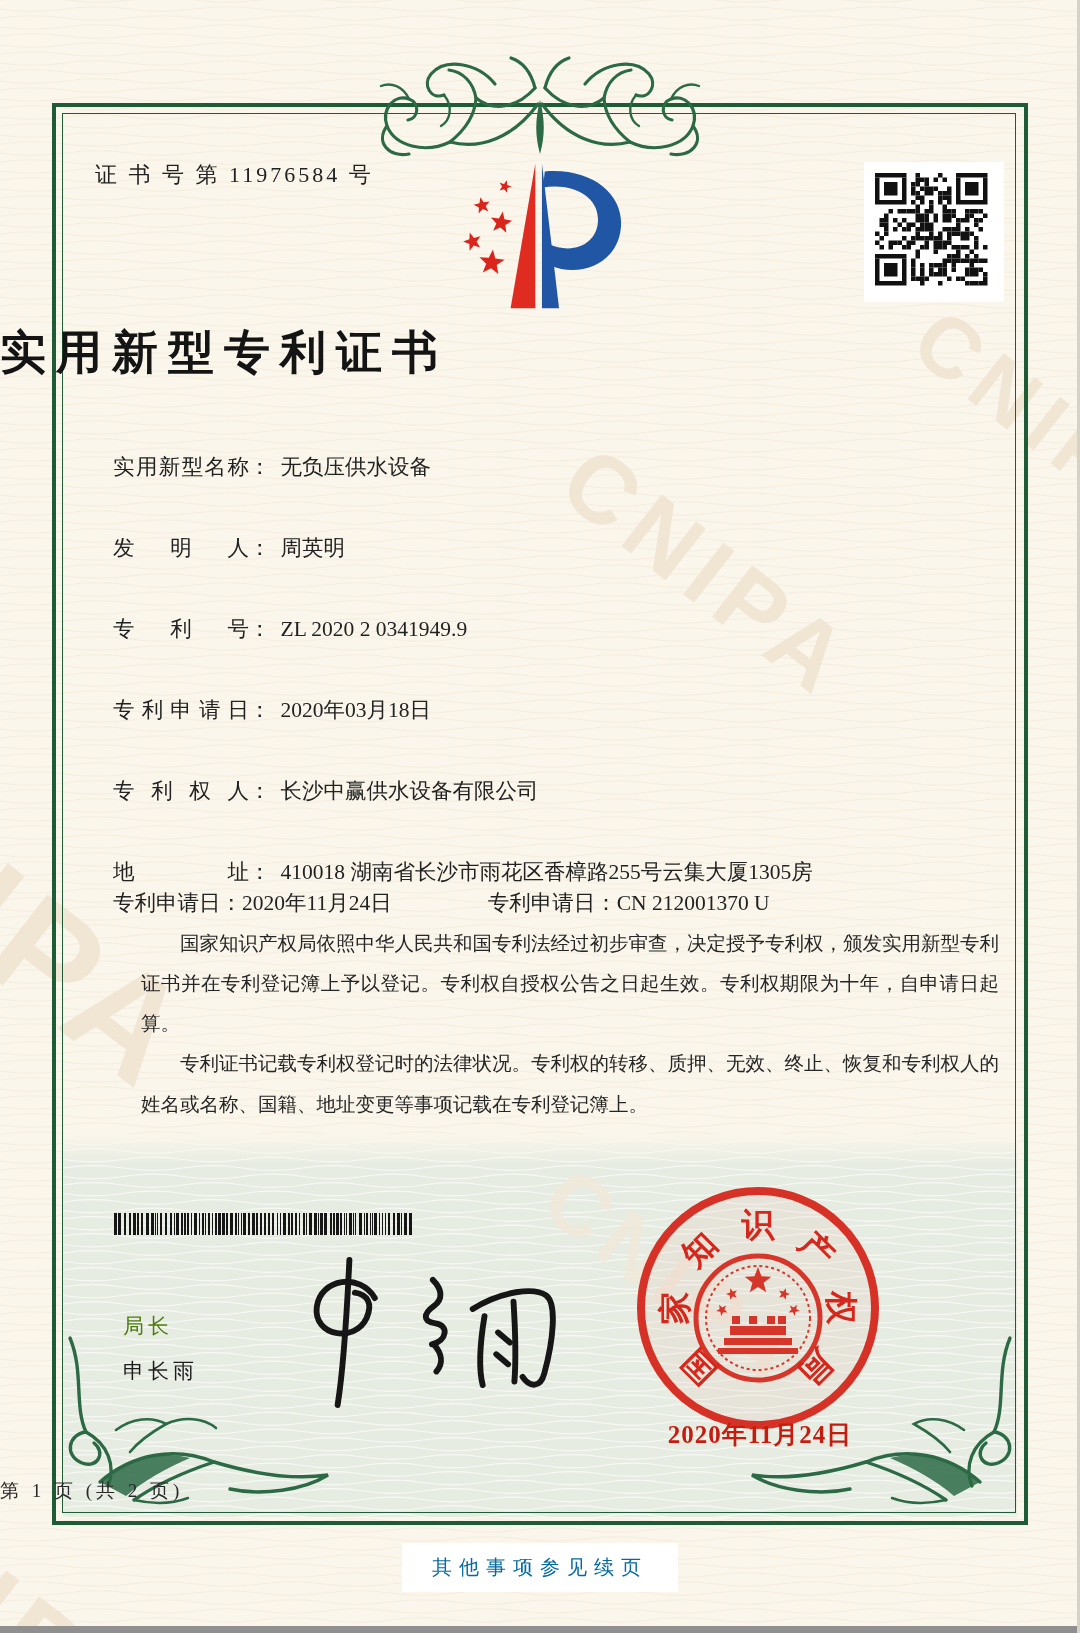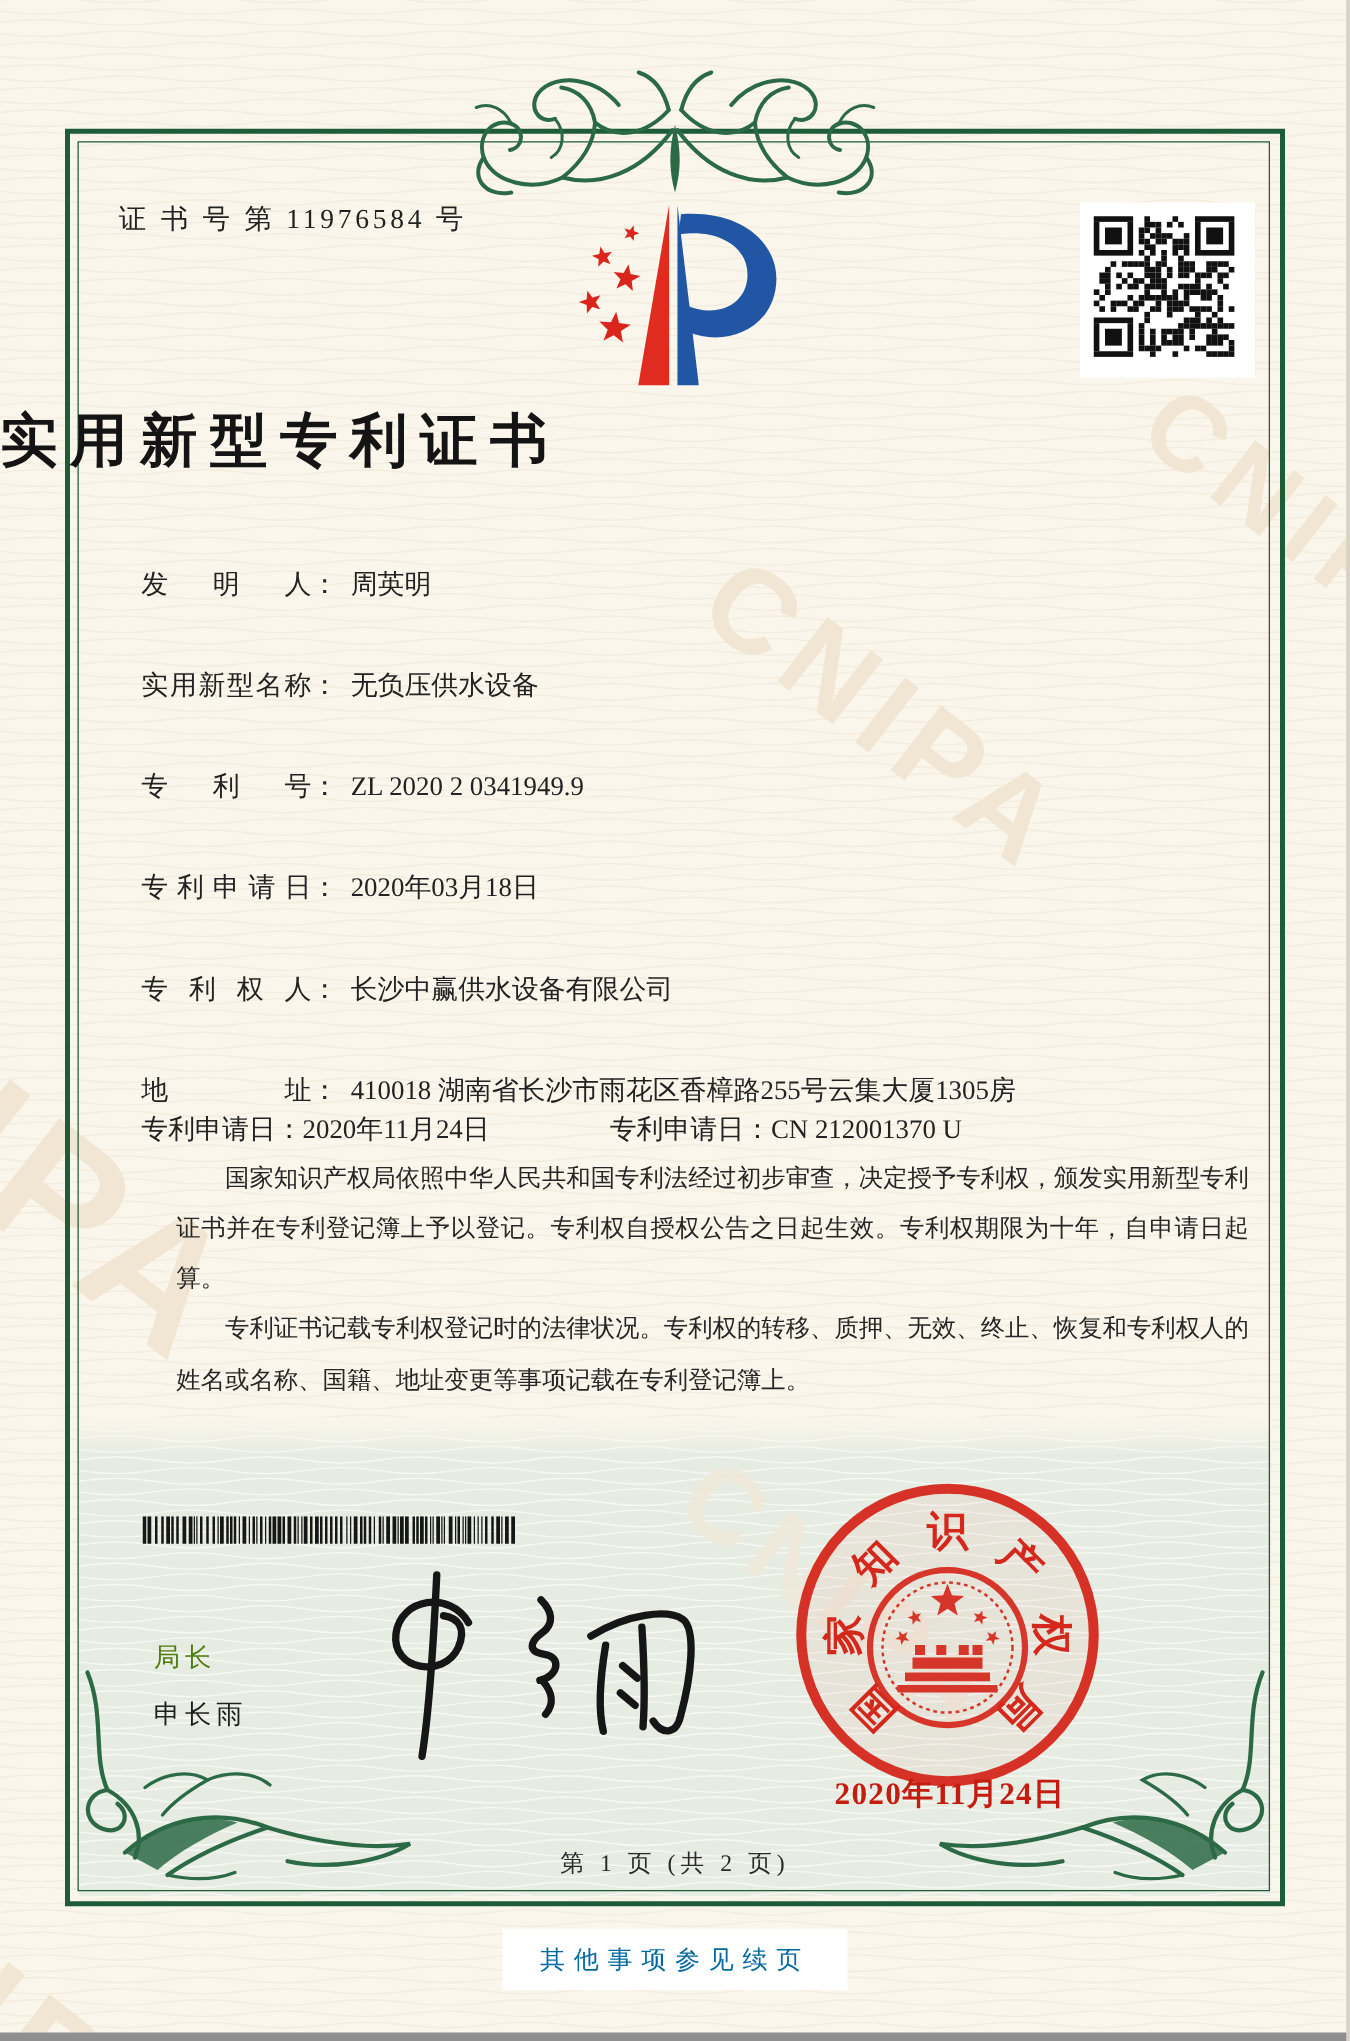--- a/index.html
+++ b/index.html
@@ -52,21 +52,21 @@
   .paras p{margin:0; text-indent:2em;}
   .barcode{position:absolute; left:114px; top:1213px;}
   .sig-title{position:absolute; left:123px; top:1312px; font-size:21px; letter-spacing:4px; color:#4d7c0f;
     font-family:"Liberation Sans","DejaVu Sans",sans-serif;}
   .sig-name{position:absolute; left:123px; top:1357px; font-size:21px; letter-spacing:4px; color:#1d1d1d;
     font-family:"Liberation Sans","DejaVu Sans",sans-serif;}
   .signature{position:absolute; left:295px; top:1250px;}
   .seal{position:absolute; left:628px; top:1178px; z-index:7;}
   .seal-date{position:absolute; left:642px; top:1418px; width:236px; text-align:center; z-index:8;
     font-size:25px; color:#c41d10; letter-spacing:1px; font-weight:bold;}
-  .page-info{position:absolute; left:0; top:1478px; width:1080px; text-align:center;
+  .page-info{position:absolute; left:0; top:1478px; width:1080px; text-align:left;
     font-size:19px; letter-spacing:4px; color:#2a2a2a; z-index:7;}
   .note-strip{position:absolute; left:50%; top:1543px; transform:translateX(-50%);
     background:#ffffff; padding:11px 30px; font-size:20px; letter-spacing:7px; color:#0369a1; z-index:7;}
   .page-edge-bottom{position:absolute; left:0; bottom:0; width:100%; height:7px; background:#8f8f8f; z-index:9;}
   .page-edge-right{position:absolute; right:0; top:0; width:3px; height:100%; background:#d8d2c6; z-index:9;}
 </style>
 </head>
 <body>
 
 <div class="page">
@@ -380,22 +380,22 @@
           <rect x="102.5" y="116" width="4.5" height="4.5" fill="#111"></rect>
           <rect x="107" y="116" width="4.5" height="4.5" fill="#111"></rect>
           <rect x="111.5" y="116" width="4.5" height="4.5" fill="#111"></rect>
           <rect x="116" y="116" width="4.5" height="4.5" fill="#111"></rect>
         </svg>
     </div>
 
     <div class="title">实用新型专利证书</div>
 
     <div class="fields">
+      <div class="frow"><span class="flabel">实用新型名称</span><span class="fcolon">：</span><span>无负压供水设备</span></div>
       <div class="frow"><span class="flabel">发明人</span><span class="fcolon">：</span><span>周英明</span></div>
-      <div class="frow"><span class="flabel">实用新型名称</span><span class="fcolon">：</span><span>无负压供水设备</span></div>
       <div class="frow"><span class="flabel">专利号</span><span class="fcolon">：</span><span>ZL 2020 2 0341949.9</span></div>
       <div class="frow"><span class="flabel">专利申请日</span><span class="fcolon">：</span><span>2020年03月18日</span></div>
       <div class="frow"><span class="flabel">专利权人</span><span class="fcolon">：</span><span>长沙中赢供水设备有限公司</span></div>
       <div class="frow"><span class="flabel">地址</span><span class="fcolon">：</span><span>410018 湖南省长沙市雨花区香樟路255号云集大厦1305房</span></div>
     </div>
 
     <div class="grant">
       <span>专利申请日</span><span>：</span><span>2020年11月24日</span><span class="pair2">专利申请日</span><span>：</span><span>CN 212001370 U</span>
     </div>
 

